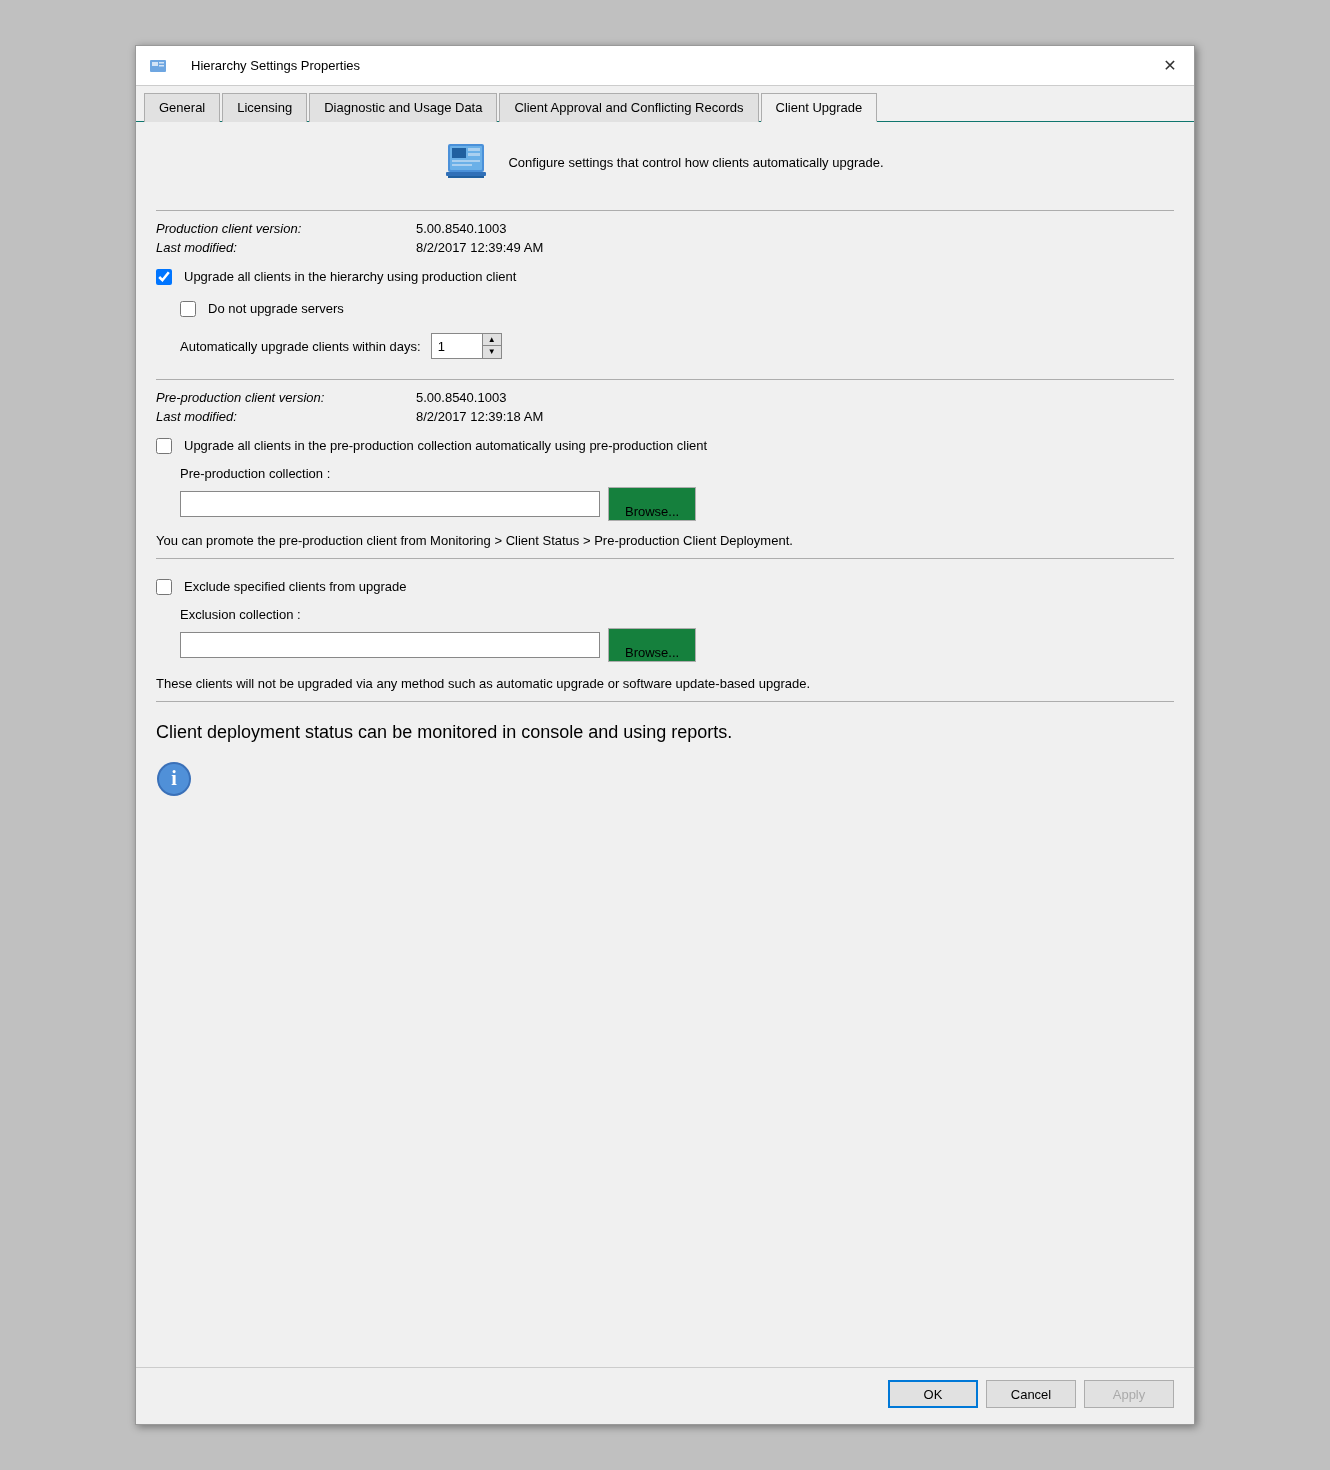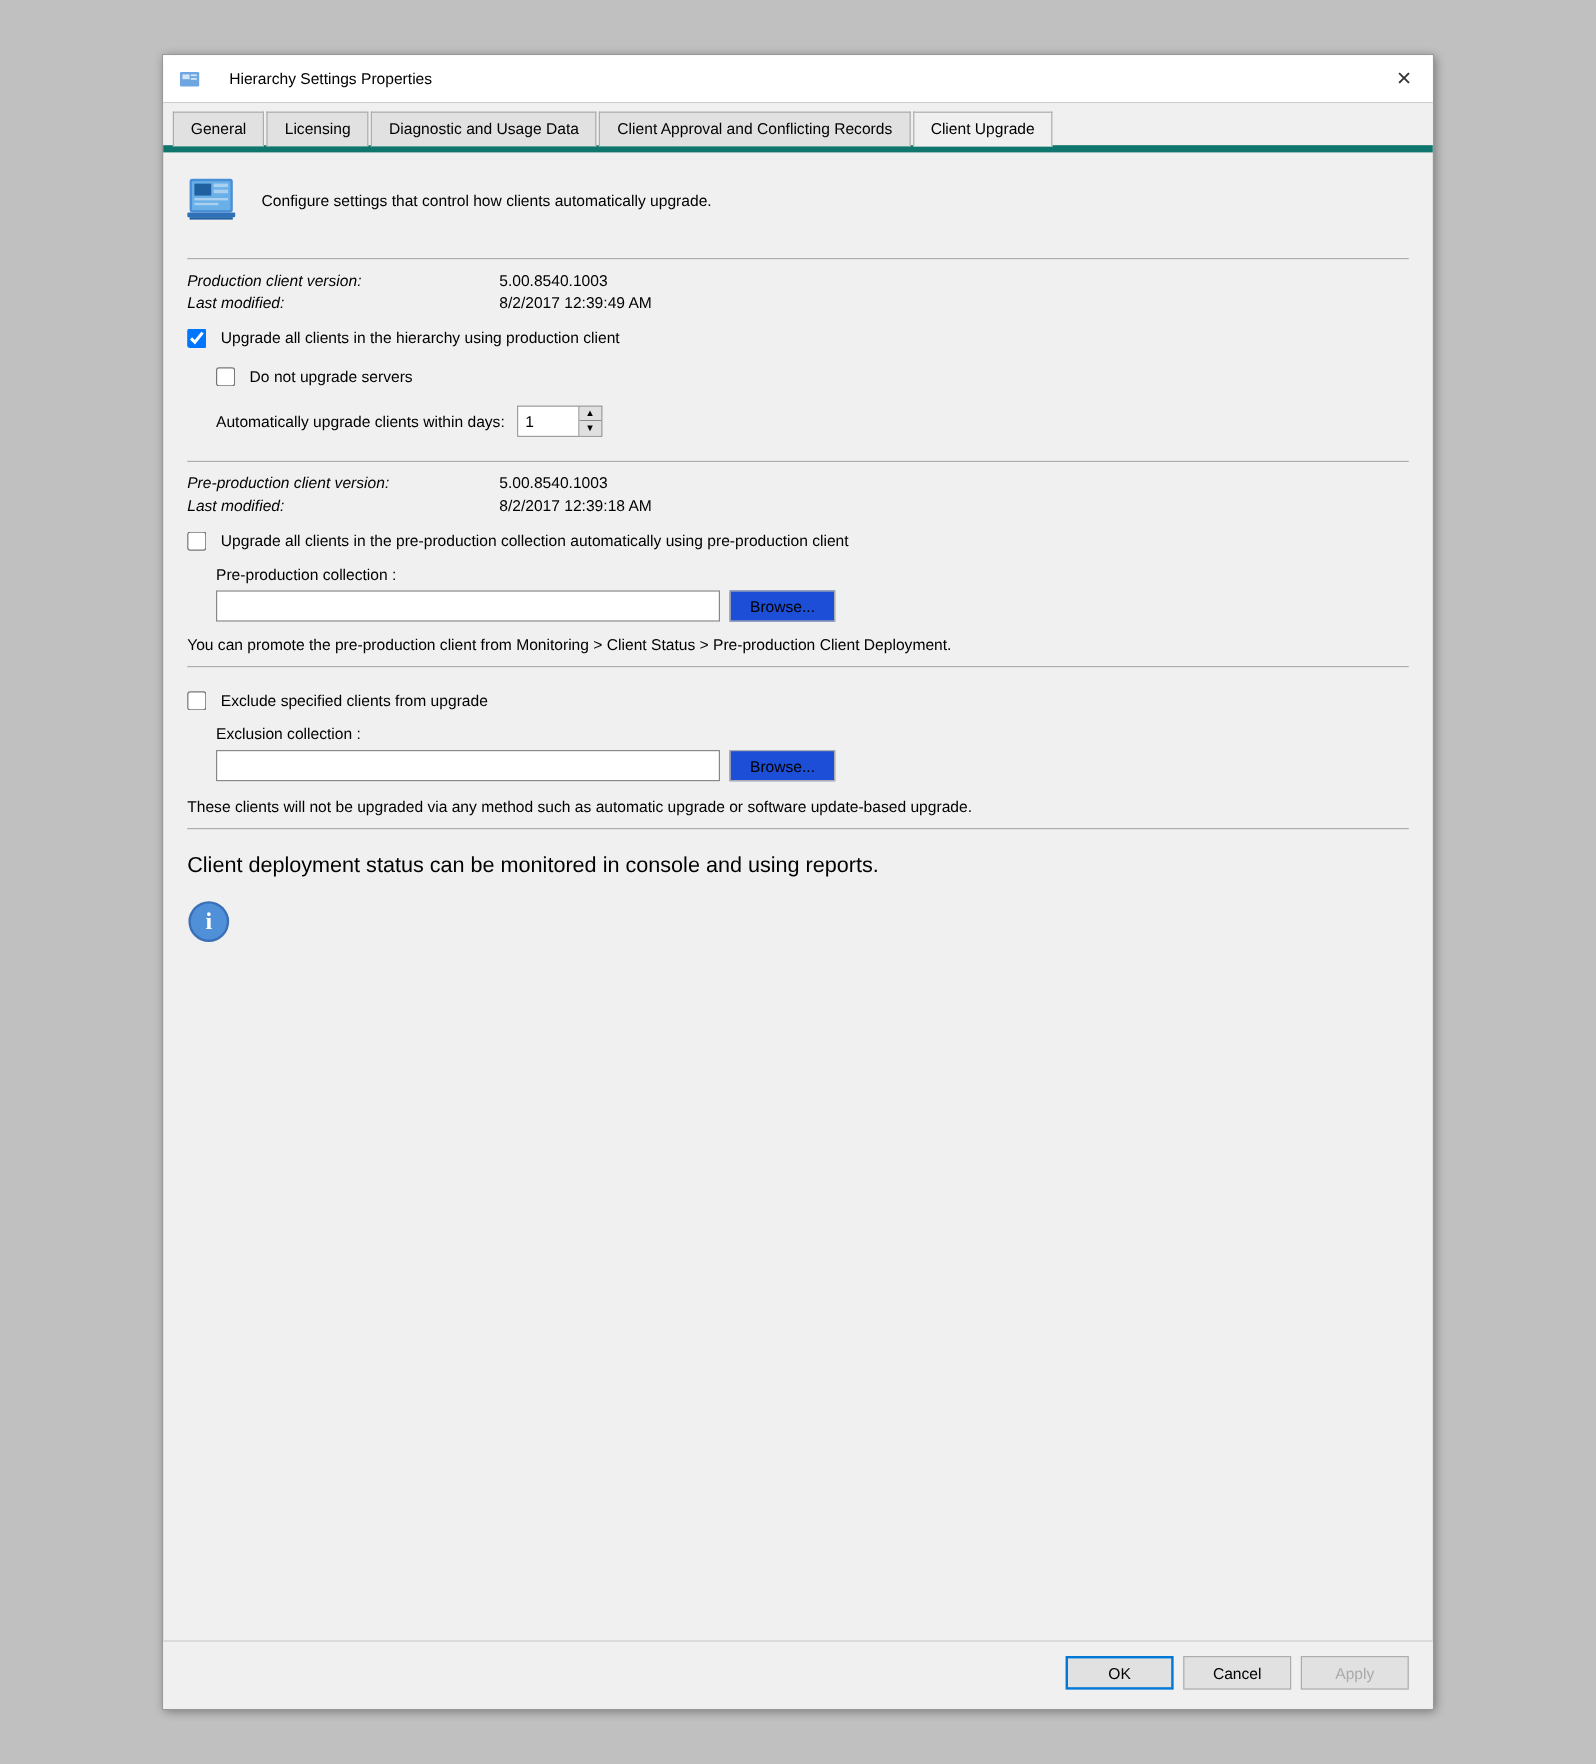--- a/index.html
+++ b/index.html
@@ -51,21 +51,21 @@
       display: flex;
       align-items: center;
       justify-content: center;
       font-size: 16px;
       color: #333;
       border: none;
       background: transparent;
     }
     .tabs {
       display: flex;
-      border-bottom: 6px solid #0f766e;
+      border-bottom: 1px solid #0f766e;
       background: #f0f0f0;
       padding: 6px 8px 0 8px;
       gap: 2px;
       text-align: right;
     }
     .tab {
       padding: 6px 14px;
       border: 1px solid #adadad;
       border-bottom: none;
       background: #e1e1e1;
@@ -86,20 +86,21 @@
       flex: 1;
       display: flex;
       flex-direction: column;
       gap: 0;
     }
     .header-section {
       display: flex;
       align-items: center;
       gap: 14px;
       margin-bottom: 14px;
+      justify-content: center;
     }
     .header-icon {
       width: 48px;
       height: 48px;
       flex-shrink: 0;
     }
     .header-desc {
       font-size: 13px;
       color: #000;
     }
@@ -195,22 +196,22 @@
     .collection-input {
       width: 420px;
       height: 26px;
       border: 1px solid #888;
       background: white;
       padding: 2px 6px;
       font-size: 13px;
     }
     .browse-btn {
       height: 26px;
-      padding: 0 16px;
-      background: #1d4ed8;
+      padding: 16px 16px;
+      background: #15803d;
       border: 1px solid #adadad;
       cursor: pointer;
       font-size: 13px;
       color: #000;
     }
     .promote-text {
       font-size: 13px;
       color: #000;
       margin: 6px 0 0 0;
     }

